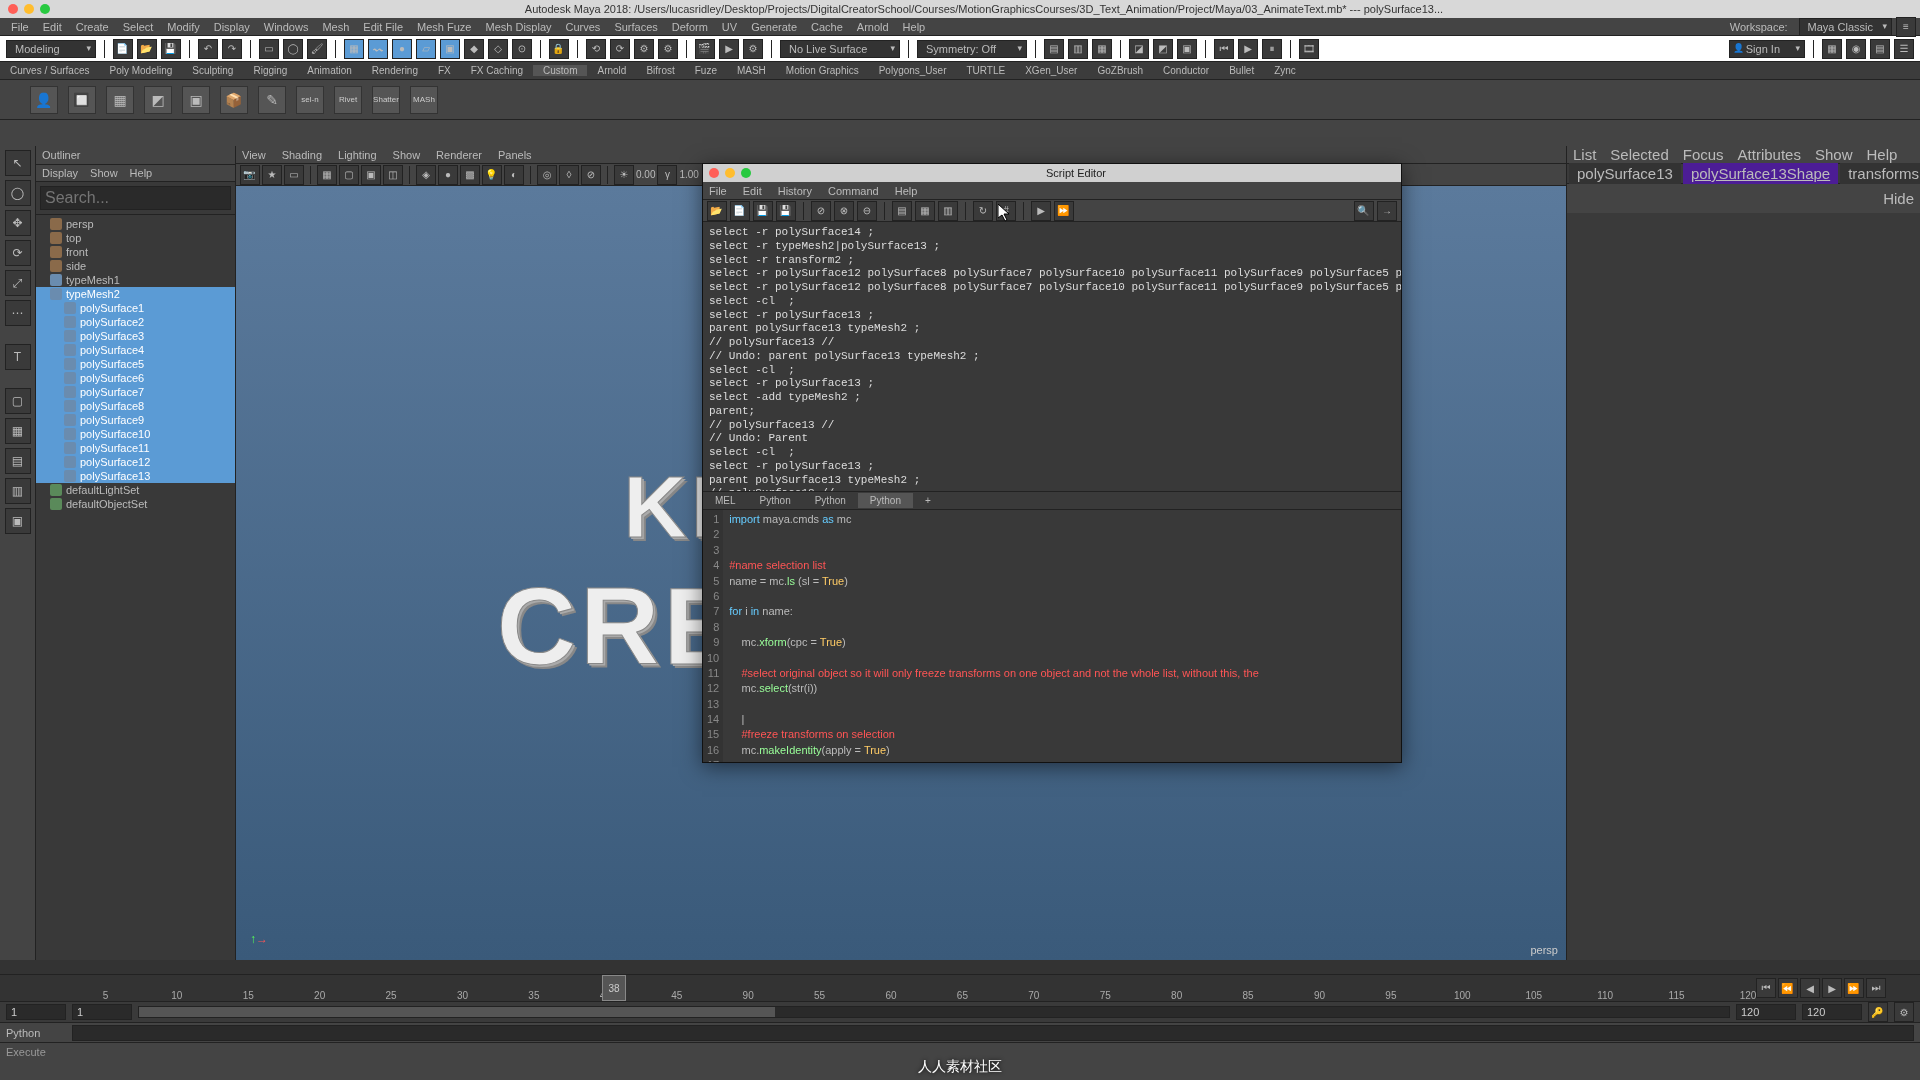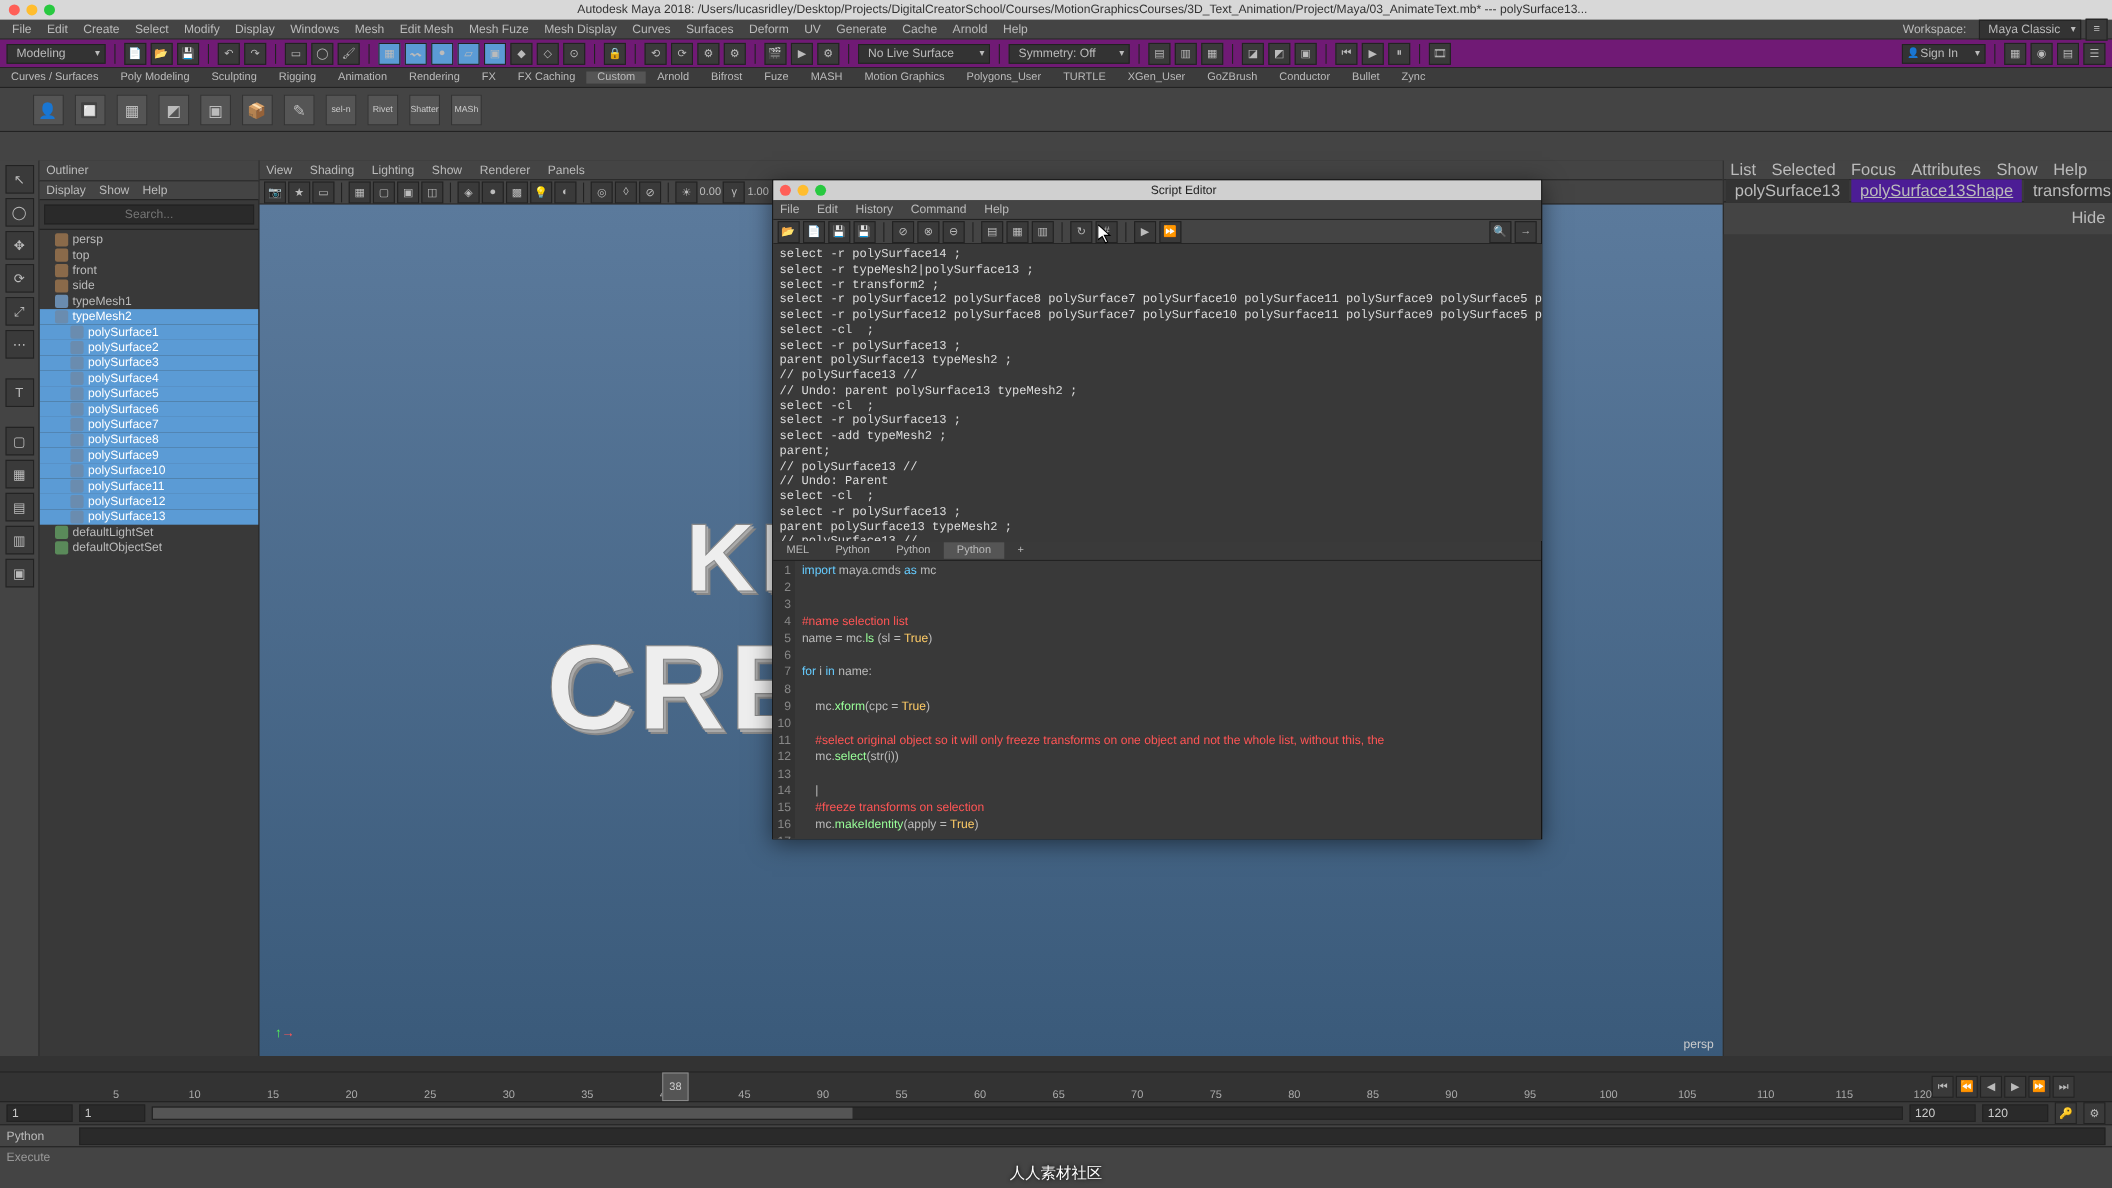--- a/index.html
+++ b/index.html
@@ -9,21 +9,21 @@
 .mac-bar { height:18px; background:#d8d8d8; display:flex; align-items:center; padding:0 8px; gap:6px; color:#333; font-size:11px; }
 .mac-dot { width:10px; height:10px; border-radius:50%; }
 .mac-title { flex:1; text-align:center; white-space:nowrap; overflow:hidden; }
 
 
 .menubar { height:18px; background:#444; border-bottom:1px solid #222; display:flex; align-items:center; padding:0 4px; font-size:11px; }
 .menubar span { padding:0 7px; cursor:default; }
 .workspace { margin-left:auto; display:flex; align-items:center; gap:4px; }
 
 
-.tool-row { height:26px; background:#701a75; border-bottom:1px solid #222; display:flex; align-items:center; padding:0 6px; gap:4px; font-size:11px; }
+.tool-row { height:26px; background:#ffffff; border-bottom:1px solid #222; display:flex; align-items:center; padding:0 6px; gap:4px; font-size:11px; }
 .dropdown { background:#333; border:1px solid #222; padding:2px 18px 2px 8px; position:relative; }
 .dropdown:after { content:"▾"; position:absolute; right:4px; font-size:9px; }
 .sep { width:1px; height:18px; background:#222; margin:0 4px; }
 .tbtn { width:20px; height:20px; background:#3a3a3a; border:1px solid #222; display:flex; align-items:center; justify-content:center; font-size:10px; }
 .tbtn.active { background:#5b9bd5; }
 .signin { margin-left:auto; background:#333; border:1px solid #222; padding:2px 24px 2px 16px; position:relative; }
 .signin:before { content:"👤"; position:absolute; left:4px; font-size:9px; }
 .signin:after { content:"▾"; position:absolute; right:4px; font-size:9px; }
 
 
@@ -39,21 +39,21 @@
 
 .main { position:absolute; top:146px; left:0; right:0; bottom:120px; display:flex; }
 .toolbox { width:36px; background:#444; border-right:1px solid #222; display:flex; flex-direction:column; align-items:center; padding-top:4px; gap:4px; }
 .toolbox .tb { width:26px; height:26px; background:#3a3a3a; border:1px solid #222; display:flex; align-items:center; justify-content:center; font-size:12px; }
 
 
 .outliner { width:200px; background:#393939; border-right:1px solid #222; display:flex; flex-direction:column; }
 .outl-title { background:#444; padding:3px 6px; font-size:11px; border-bottom:1px solid #222; }
 .outl-menu { background:#444; padding:2px 6px; font-size:11px; border-bottom:1px solid #222; display:flex; gap:12px; }
 .outl-search { padding:4px; border-bottom:1px solid #222; position:relative; }
-.outl-search input { width:100%; background:#2a2a2a; border:1px solid #222; color:#aaa; padding:2px 4px; font-size:11px;text-align:center; }
+.outl-search input { width:100%; background:#2a2a2a; border:1px solid #222; color:#aaa; padding:2px 4px; font-size:16px; }
 .outl-tree { flex:1; overflow:auto; font-size:11px; padding:2px 0; }
 .tree-item { padding:1px 4px 1px 14px; display:flex; align-items:center; gap:4px; white-space:nowrap; }
 .tree-item.d1 { padding-left:28px; }
 .tree-item.sel { background:#5b9bd5; color:#fff; }
 .node-ico { width:12px; height:12px; background:#6a8caf; border-radius:2px; display:inline-block; }
 .node-ico.cam { background:#8a6a4a; }
 .node-ico.set { background:#5a8a5a; }
 
 
 .viewport-wrap { flex:1; display:flex; flex-direction:column; background:#333; position:relative; }
@@ -123,21 +123,21 @@
 
 <div class="menubar">
   <span>File</span>
   <span>Edit</span>
   <span>Create</span>
   <span>Select</span>
   <span>Modify</span>
   <span>Display</span>
   <span>Windows</span>
   <span>Mesh</span>
-  <span>Edit Mesh</span>
+  <span>Edit File</span>
   <span>Mesh Fuze</span>
   <span>Mesh Display</span>
   <span>Curves</span>
   <span>Surfaces</span>
   <span>Deform</span>
   <span>UV</span>
   <span>Generate</span>
   <span>Cache</span>
   <span>Arnold</span>
   <span>Help</span>

